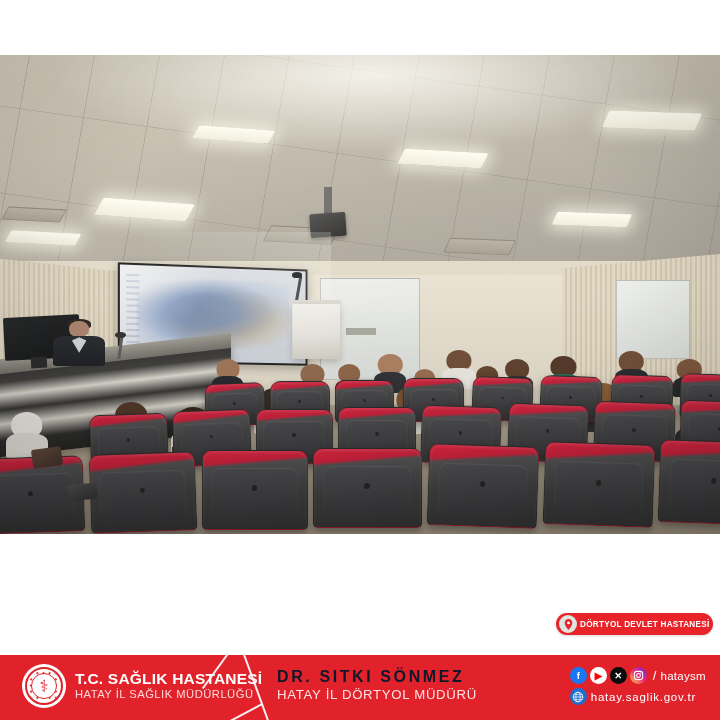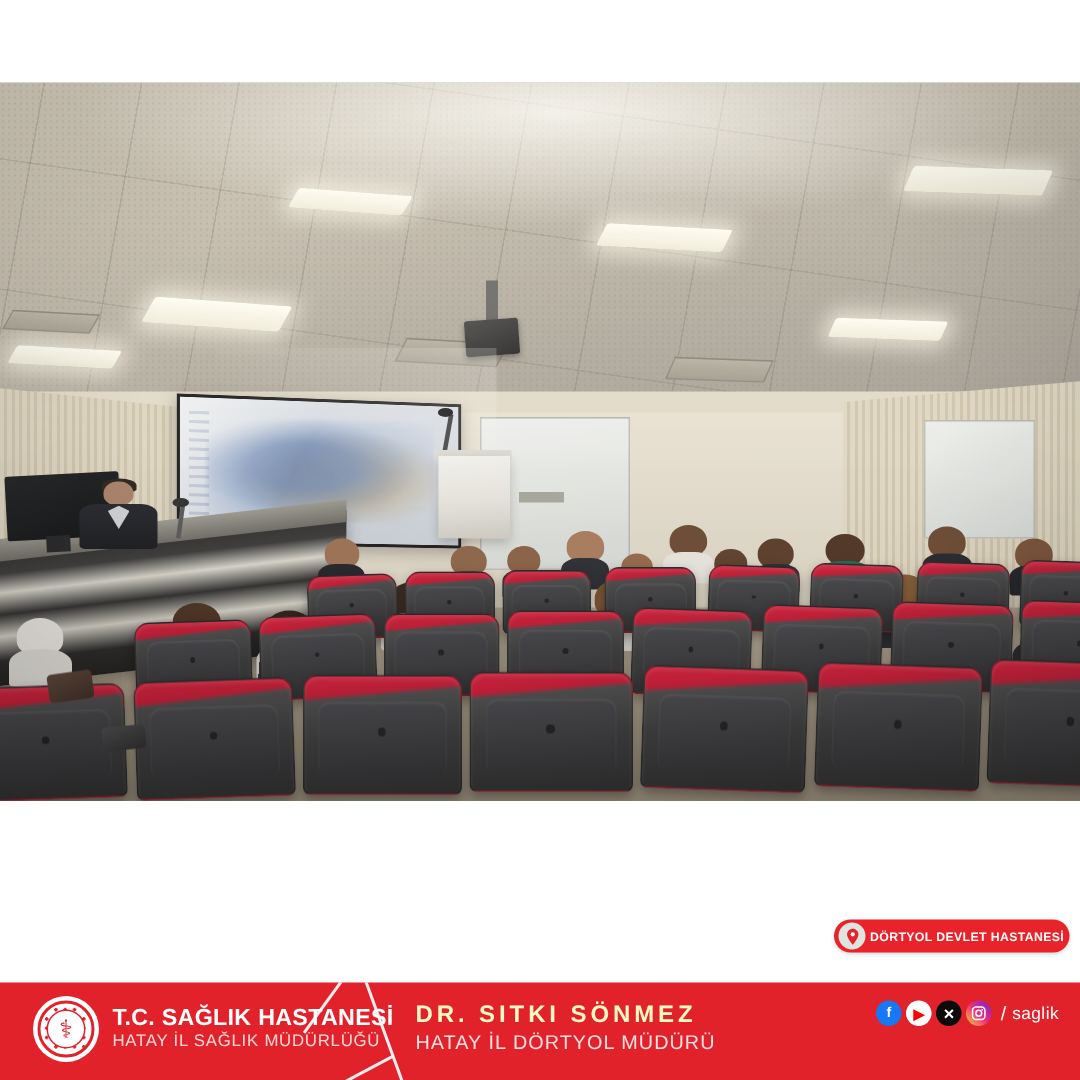--- a/index.html
+++ b/index.html
@@ -382,21 +382,21 @@
     font-size: 11.2px;
     letter-spacing: .5px;
     line-height: 1.3;
     white-space: nowrap;
   }
 
   .footer-center {
     position: absolute; left: 277px; top: 13px;
   }
   .footer-center .name {
-    color: #fef9c3;
+    color: #0f172a;
     font-size: 16px;
     font-weight: bold;
     letter-spacing: 2.6px;
     line-height: 1.18;
     white-space: nowrap;
   }
   .footer-center .title {
     color: #ffe2e3;
     font-size: 13.2px;
     letter-spacing: .7px;
@@ -711,16 +711,28 @@
       <span class="si si-yt">▶</span>
       <span class="si si-x">✕</span>
       <span class="si si-ig">
         <svg width="11" height="11" viewBox="0 0 24 24" aria-hidden="true">
           <rect x="3" y="3" width="18" height="18" rx="5" fill="none" stroke="#ffffff" stroke-width="2.2"></rect>
           <circle cx="12" cy="12" r="4.2" fill="none" stroke="#ffffff" stroke-width="2.2"></circle>
           <circle cx="17.2" cy="6.8" r="1.3" fill="#ffffff"></circle>
         </svg>
       </span>
       <span class="slash">/</span>
-      <span class="handle">saglik</span>
+      <span class="handle">hataysm</span>
+    </div>
+    <div class="web-row">
+      <span class="si si-web">
+        <svg width="12" height="12" viewBox="0 0 24 24" aria-hidden="true">
+          <circle cx="12" cy="12" r="9.5" fill="none" stroke="#ffffff" stroke-width="1.8"></circle>
+          <ellipse cx="12" cy="12" rx="4.3" ry="9.5" fill="none" stroke="#ffffff" stroke-width="1.5"></ellipse>
+          <line x1="2.6" y1="12" x2="21.4" y2="12" stroke="#ffffff" stroke-width="1.5"></line>
+          <line x1="4" y1="7" x2="20" y2="7" stroke="#ffffff" stroke-width="1.2"></line>
+          <line x1="4" y1="17" x2="20" y2="17" stroke="#ffffff" stroke-width="1.2"></line>
+        </svg>
+      </span>
+      <span class="web-text">hatay.saglik.gov.tr</span>
     </div>
   </div>
 </div>
 
 </body></html>

